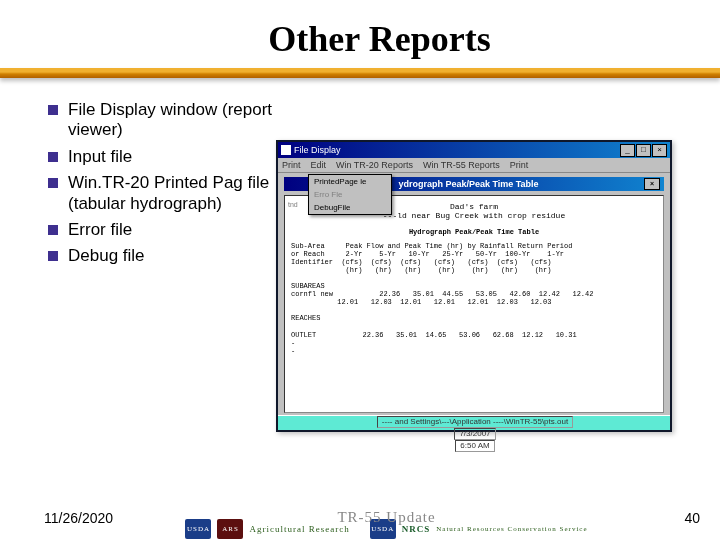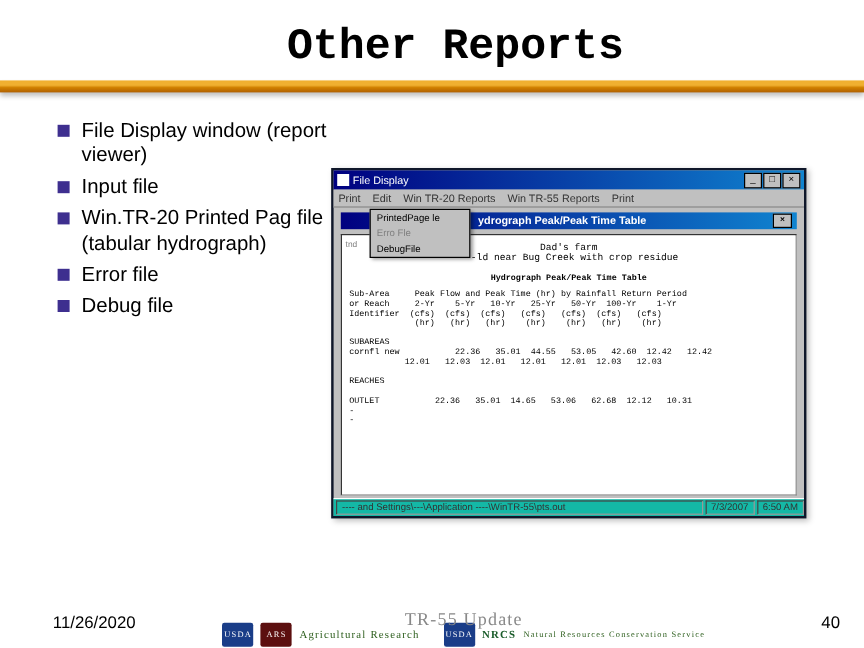--- a/index.html
+++ b/index.html
@@ -5,21 +5,21 @@
   body {
     margin: 0;
     width: 720px;
     height: 540px;
     background: #fff;
     font-family: Arial, sans-serif;
     position: relative;
     overflow: hidden;
   }
   .title {
-    font-family: Liberation Mono, monospace;
+    font-family: Liberation Serif, serif;
     font-weight: 900;
     font-size: 36px;
     color: #000;
     text-align: center;
     padding-top: 18px;
     margin-left: 39px;
   }
   .underline {
     height: 10px;
     background: linear-gradient(to bottom, #f0b030 0%, #f0b030 40%, #d08000 60%, #b06000 100%);
@@ -153,26 +153,27 @@
     margin-top: 6px;
     font-size: 7px;
     line-height: 1.15;
   }
   .statusbar {
     position: absolute;
     bottom: 0;
     left: 0;
     right: 0;
     height: 14px;
-    background: #14b8a6;
+    background: #5eead4;
     border-top: 1px solid #fff;
     font-size: 8px;
     color: #333;
     display: flex;
     align-items: center;
+    flex-direction: column;
   }
   .statusbar .cell {
     border: 1px inset #999;
     padding: 0 4px;
     margin-left: 2px;
     height: 10px;
     line-height: 10px;
   }
   .statusbar .grow { flex: 1; }
   .footer {

